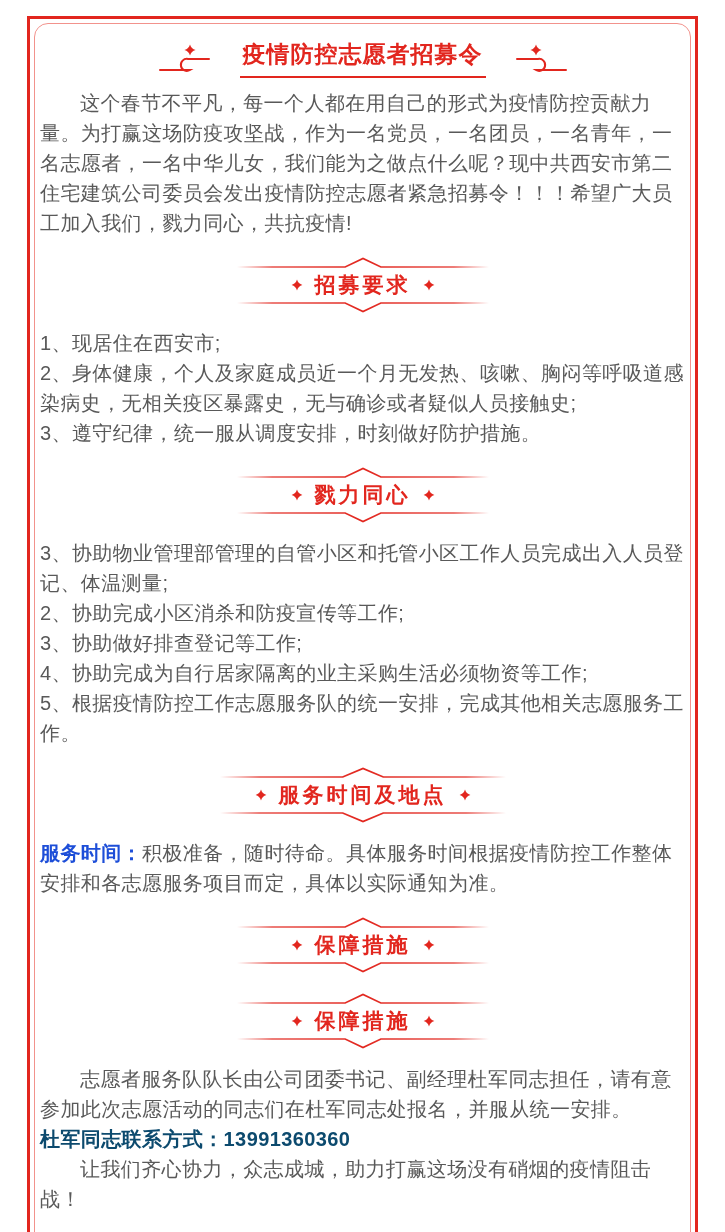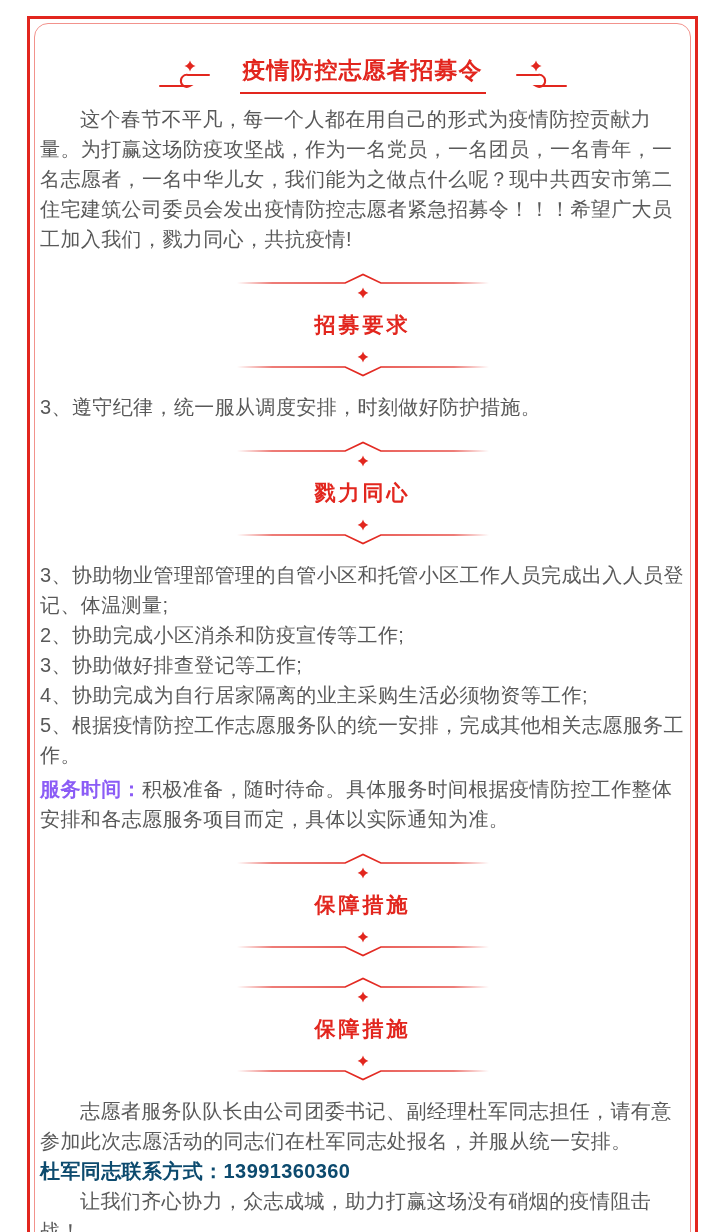--- a/index.html
+++ b/index.html
@@ -24,21 +24,21 @@
     pointer-events: none;
   }
   .content { position: relative; z-index: 1; }
 
   
   .title-row {
     display: flex;
     align-items: center;
     justify-content: center;
     gap: 26px;
-    margin-top: 22px;
+    margin-top: 6px;
   }
   .main-title {
     font-size: 23px;
     font-weight: 700;
     color: #e2261e;
     letter-spacing: 1px;
     border-bottom: 2px solid #e2261e;
     padding: 0 3px 6px 3px;
   }
   .ornament { width: 62px; height: 34px; flex: 0 0 auto; }
@@ -46,39 +46,38 @@
 
   
   .para, .list-item {
     font-size: 20px;
     line-height: 30px;
     color: #595959;
     letter-spacing: 0.4px;
   }
   .indent { text-indent: 2em; }
   .intro { margin-top: 10px; }
-  .red-label { color: #8b5cf6; font-weight: 700; }
+  .red-label { color: #1d4ed8; font-weight: 700; }
   .contact-line { font-weight: 700; color: #0c4a6e; }
 
   
   .sec-header {
     width: 252px;
     margin: 18px auto 14px auto;
     display: flex;
     flex-direction: column;
     align-items: stretch;
   }
   .sec-line { width: 100%; height: 13px; display: block; }
   .sec-title-row {
     display: flex;
     align-items: center;
     justify-content: center;
     gap: 12px;
     padding: 2px 0;
-    flex-direction: column;
   }
   .sec-title {
     font-size: 21px;
     font-weight: 700;
     color: #e2261e;
     letter-spacing: 3px;
     white-space: nowrap;
   }
   .star-small { width: 12px; height: 12px; flex: 0 0 auto; }
 
@@ -141,20 +140,22 @@
         <span class="sec-title">招募要求</span>
         <svg class="star-small" viewBox="-10 -10 20 20">
             <use href="#spark4" fill="#e2261e"></use>
           </svg>
       </div>
       <svg class="sec-line" viewBox="0 0 240 13" preserveAspectRatio="none">
         <path d="M0,2 L103,2 L120,10.5 L137,2 L240,2" fill="none" stroke="url(#fadeline)" stroke-width="1.6"></path>
       </svg>
     </div>
     <div class="block">
+      <p class="list-item">1、现居住在西安市;</p>
+      <p class="list-item">2、身体健康，个人及家庭成员近一个月无发热、咳嗽、胸闷等呼吸道感染病史，无相关疫区暴露史，无与确诊或者疑似人员接触史;</p>
       <p class="list-item">3、遵守纪律，统一服从调度安排，时刻做好防护措施。</p>
     </div>
 
     <div class="sec-header">
       <svg class="sec-line" viewBox="0 0 240 13" preserveAspectRatio="none">
         <path d="M0,11 L103,11 L120,2.5 L137,11 L240,11" fill="none" stroke="url(#fadeline)" stroke-width="1.6"></path>
       </svg>
       <div class="sec-title-row">
         <svg class="star-small" viewBox="-10 -10 20 20">
             <use href="#spark4" fill="#e2261e"></use>
@@ -169,20 +170,37 @@
       </svg>
     </div>
     <div class="block">
       <p class="list-item">3、协助物业管理部管理的自管小区和托管小区工作人员完成出入人员登记、体温测量;</p>
       <p class="list-item">2、协助完成小区消杀和防疫宣传等工作;</p>
       <p class="list-item">3、协助做好排查登记等工作;</p>
       <p class="list-item">4、协助完成为自行居家隔离的业主采购生活必须物资等工作;</p>
       <p class="list-item">5、根据疫情防控工作志愿服务队的统一安排，完成其他相关志愿服务工作。</p>
     </div>
 
+    <div class="sec-header" style="width:286px">
+      <svg class="sec-line" viewBox="0 0 240 13" preserveAspectRatio="none">
+        <path d="M0,11 L103,11 L120,2.5 L137,11 L240,11" fill="none" stroke="url(#fadeline)" stroke-width="1.6"></path>
+      </svg>
+      <div class="sec-title-row">
+        <svg class="star-small" viewBox="-10 -10 20 20">
+            <use href="#spark4" fill="#e2261e"></use>
+          </svg>
+        <span class="sec-title">服务时间及地点</span>
+        <svg class="star-small" viewBox="-10 -10 20 20">
+            <use href="#spark4" fill="#e2261e"></use>
+          </svg>
+      </div>
+      <svg class="sec-line" viewBox="0 0 240 13" preserveAspectRatio="none">
+        <path d="M0,2 L103,2 L120,10.5 L137,2 L240,2" fill="none" stroke="url(#fadeline)" stroke-width="1.6"></path>
+      </svg>
+    </div>
     <div class="block">
       <p class="para tp-para"><strong class="red-label">服务时间：</strong><span>积极准备，随时待命。具体服务时间根据疫情防控工作整体安排和各志愿服务项目而定，具体以实际通知为准。</span></p>
     </div>
 
     <div class="sec-header">
       <svg class="sec-line" viewBox="0 0 240 13" preserveAspectRatio="none">
         <path d="M0,11 L103,11 L120,2.5 L137,11 L240,11" fill="none" stroke="url(#fadeline)" stroke-width="1.6"></path>
       </svg>
       <div class="sec-title-row">
         <svg class="star-small" viewBox="-10 -10 20 20">

